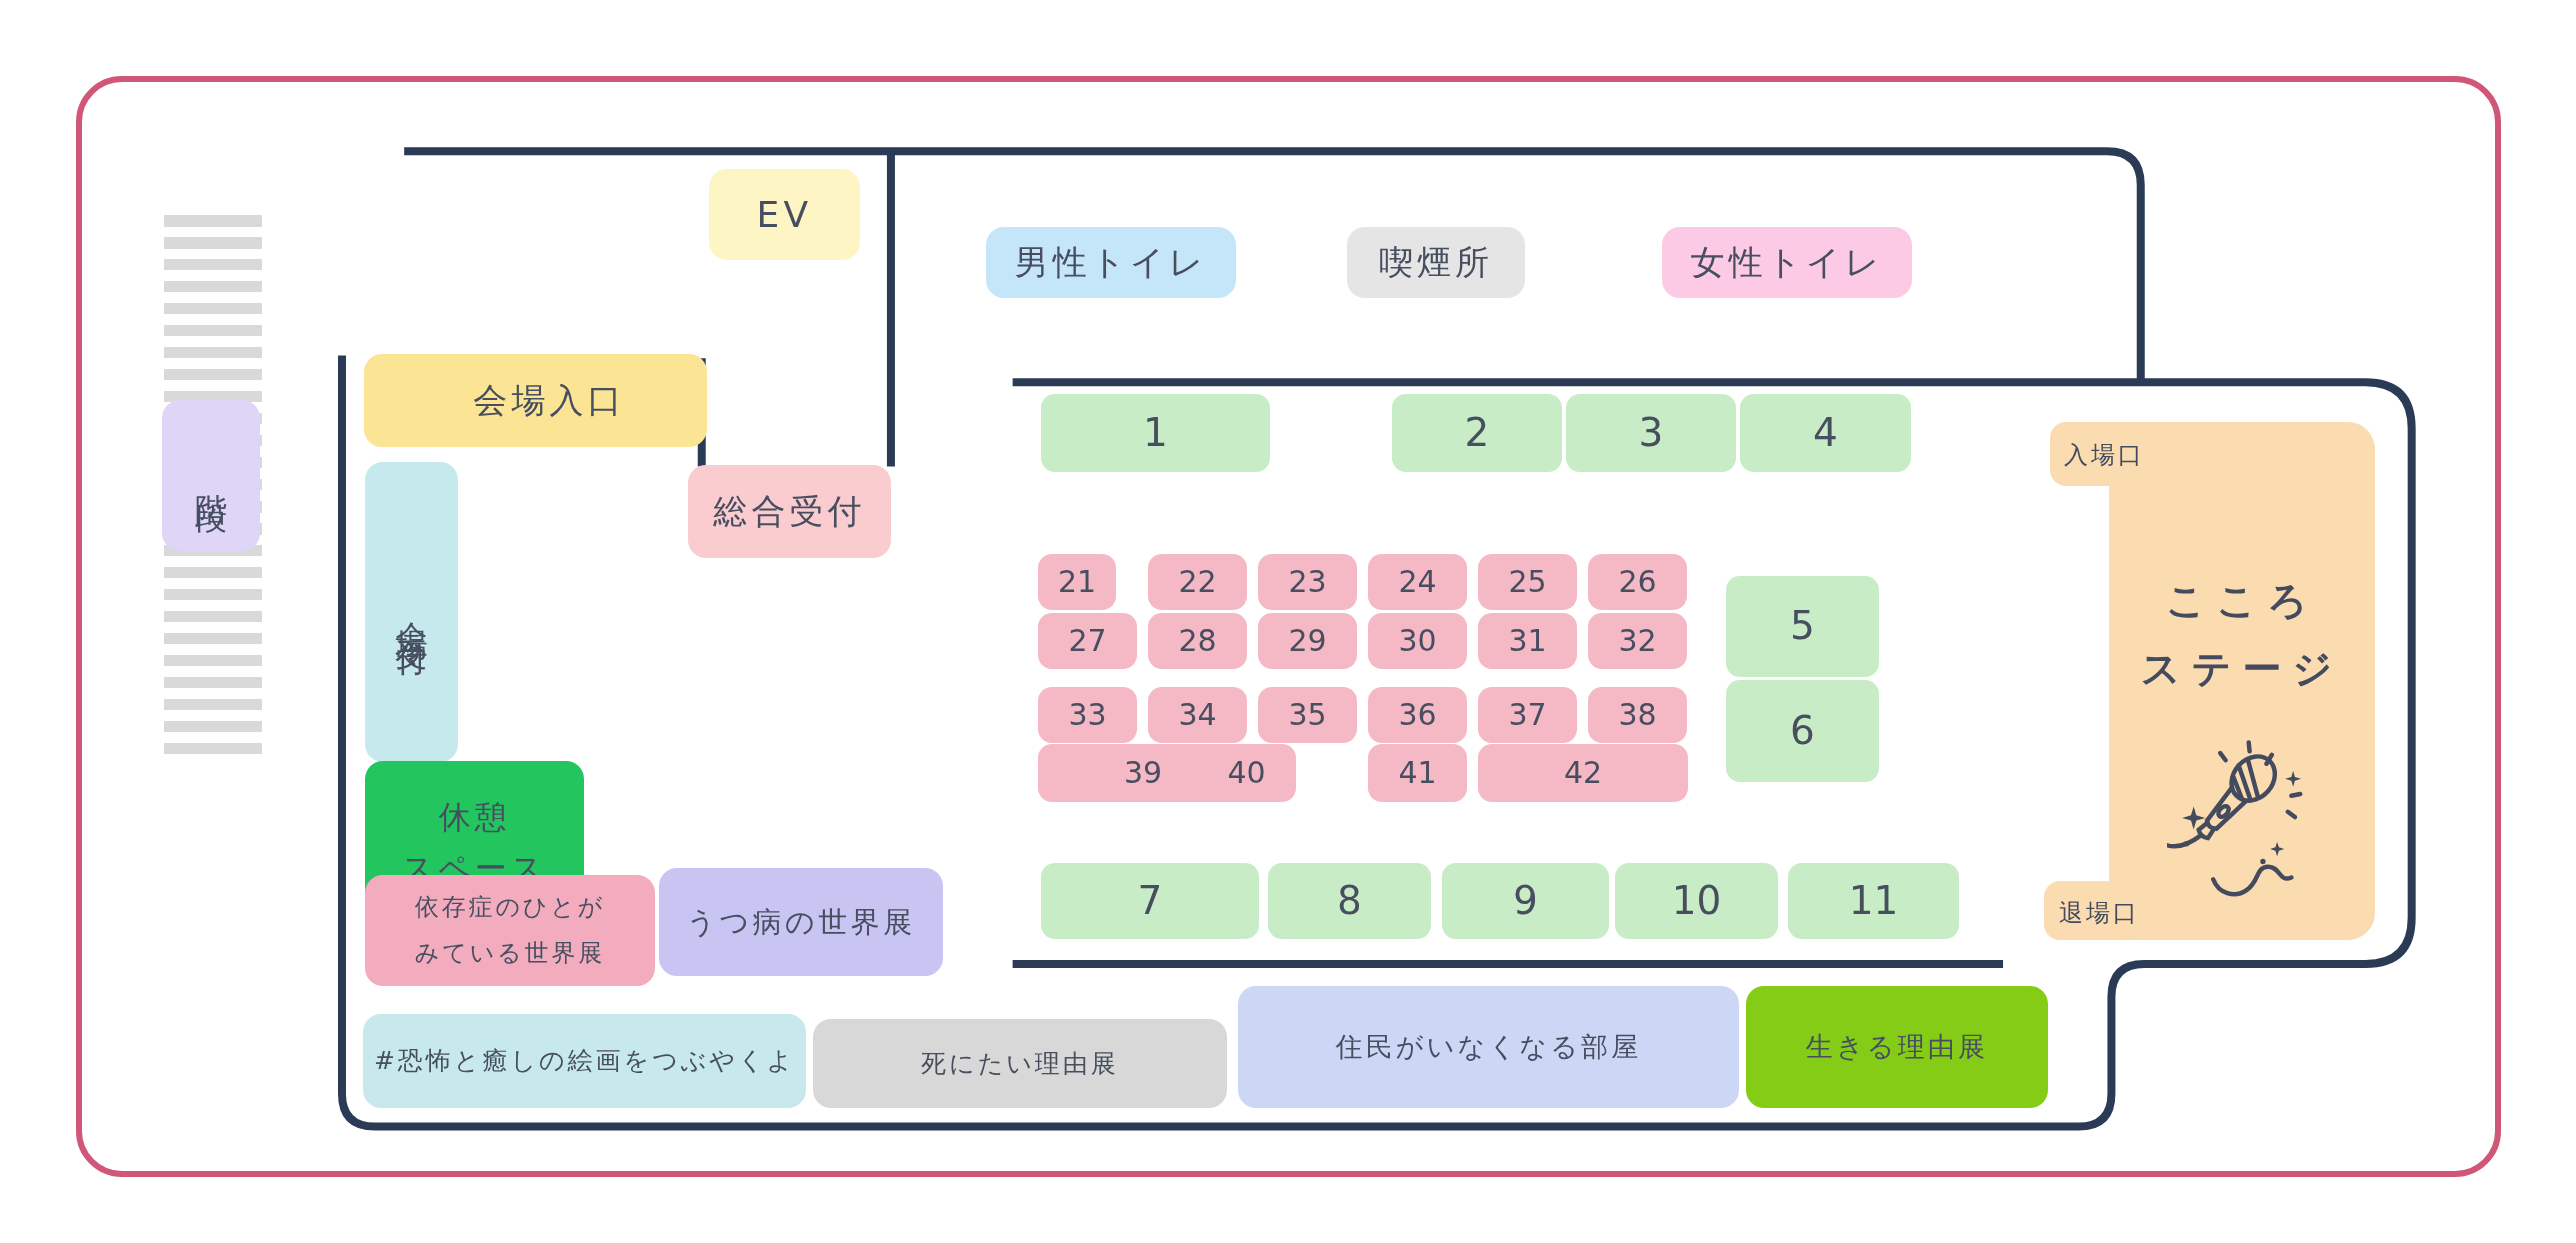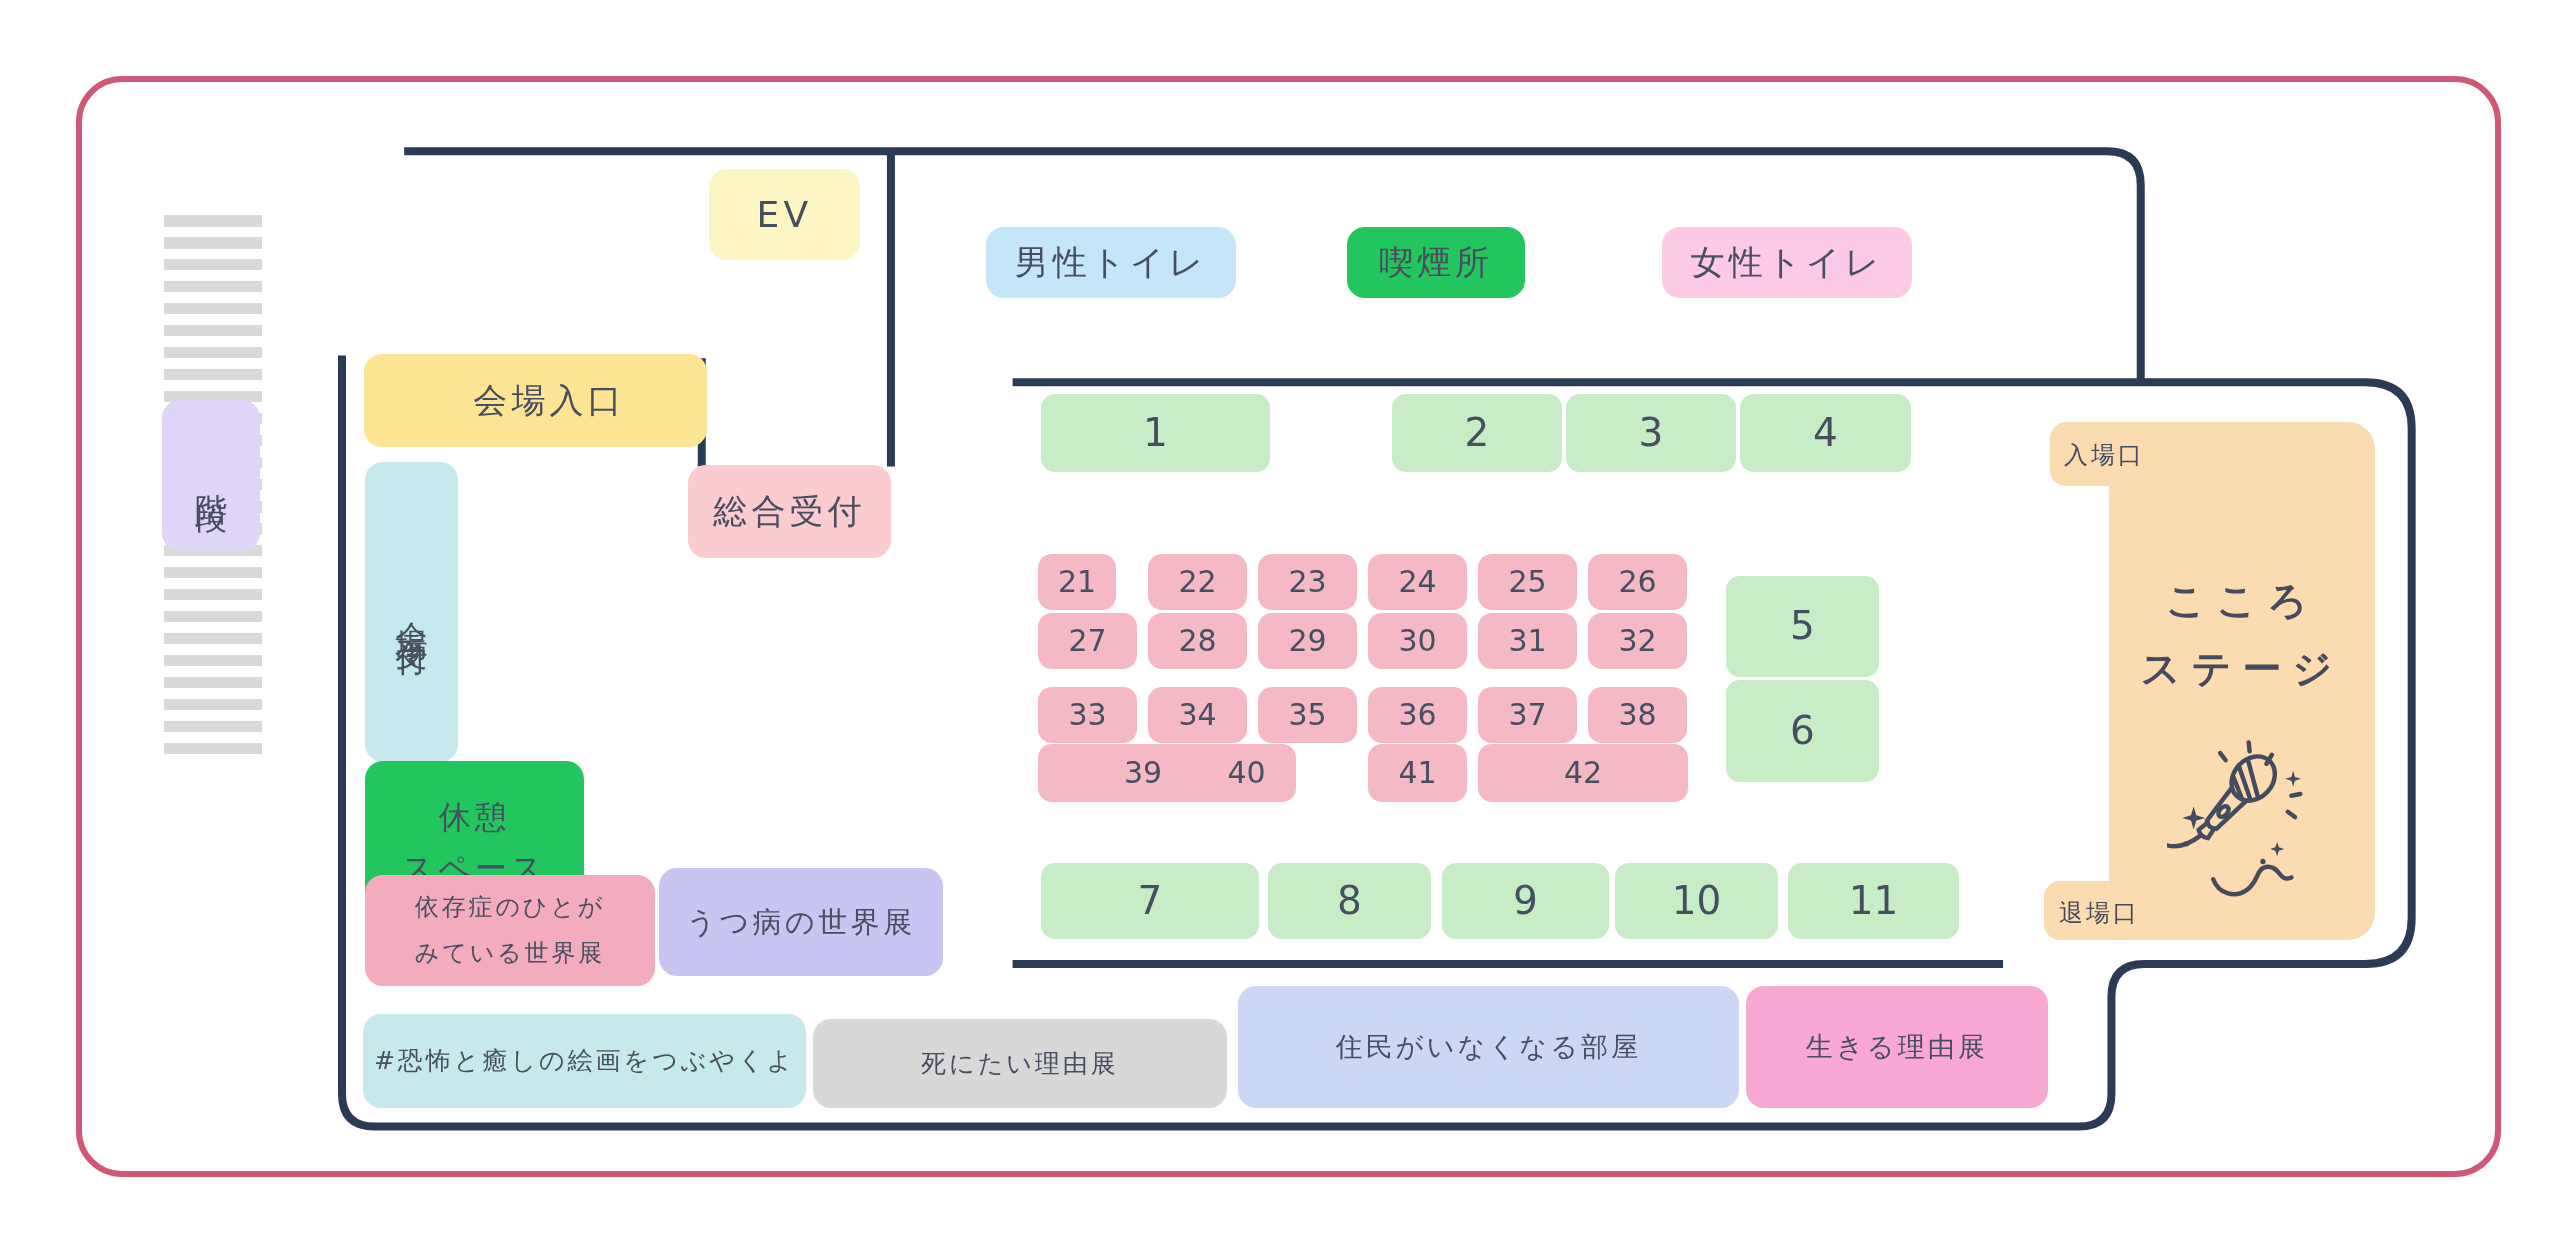--- a/index.html
+++ b/index.html
@@ -78,35 +78,35 @@
       <path d="M142 38 L144 45 L151 47 L144 49 L142 56 L140 49 L133 47 L140 45 Z"></path>
       <path d="M124 118 L126 124 L132 126 L126 128 L124 134 L122 128 L116 126 L122 124 Z"></path>
       <circle cx="22" cy="120" r="3"></circle>
       <circle cx="108" cy="140" r="3"></circle>
     </g>
   </svg>
 
   <div class="area vtext" style="left:162px;top:400px;width:98px;height:151px;background:#ded5f7;font-size:32px;">階段</div>
   <div class="area" style="left:709px;top:169px;width:151px;height:91px;background:#fdf5c3;font-size:36px;">EV</div>
   <div class="area" style="left:986px;top:227px;width:250px;height:71px;background:#c4e6f8;font-size:34px;">男性トイレ</div>
-  <div class="area" style="left:1347px;top:227px;width:178px;height:71px;background:#22c55e;font-size:34px;">喫煙所</div>
+  <div class="area" style="left:1347px;top:227px;width:178px;height:71px;background:#e5e5e5;font-size:34px;">喫煙所</div>
   <div class="area" style="left:1662px;top:227px;width:250px;height:71px;background:#fccae5;font-size:34px;">女性トイレ</div>
   <div class="area" style="left:364px;top:354px;width:315px;height:93px;background:#fbe594;font-size:34px;padding-left:28px;">会場入口</div>
   <div class="area vtext" style="left:365px;top:462px;width:93px;height:300px;background:#c5e9ec;font-size:32px;">会場受付</div>
   <div class="area" style="left:688px;top:465px;width:203px;height:93px;background:#fbcccf;font-size:34px;">総合受付</div>
   <div class="area" style="left:365px;top:761px;width:219px;height:164px;background:#22c55e;font-size:32px;">休憩
 スペース</div>
 
   <div class="area" style="left:365px;top:875px;width:290px;height:111px;background:#f3abbe;font-size:24px;line-height:1.9;">依存症のひとが
 みている世界展</div>
   <div class="area" style="left:659px;top:868px;width:284px;height:108px;background:#c8c5f3;font-size:29px;">うつ病の世界展</div>
   <div class="area" style="left:363px;top:1014px;width:443px;height:94px;background:#c7e9ec;font-size:25px;">#恐怖と癒しの絵画をつぶやくよ</div>
   <div class="area" style="left:813px;top:1019px;width:414px;height:89px;background:#d8d8d8;font-size:25px;">死にたい理由展</div>
   <div class="area" style="left:1238px;top:986px;width:501px;height:122px;background:#ccd7f6;font-size:27px;">住民がいなくなる部屋</div>
-  <div class="area" style="left:1746px;top:986px;width:302px;height:122px;background:#f9a8d4;font-size:27px;">生きる理由展</div>
+  <div class="area" style="left:1746px;top:986px;width:302px;height:122px;background:#84cc16;font-size:27px;">生きる理由展</div>
 
   <div class="area booth" style="left:1041px;top:394px;width:229px;height:78px;">1</div>
   <div class="area booth" style="left:1392px;top:394px;width:170px;height:78px;">2</div>
   <div class="area booth" style="left:1566px;top:394px;width:170px;height:78px;">3</div>
   <div class="area booth" style="left:1740px;top:394px;width:171px;height:78px;">4</div>
   <div class="area booth" style="left:1726px;top:576px;width:153px;height:101px;">5</div>
   <div class="area booth" style="left:1726px;top:680px;width:153px;height:102px;">6</div>
   <div class="area booth" style="left:1041px;top:863px;width:218px;height:76px;">7</div>
   <div class="area booth" style="left:1268px;top:863px;width:163px;height:76px;">8</div>
   <div class="area booth" style="left:1442px;top:863px;width:167px;height:76px;">9</div>

